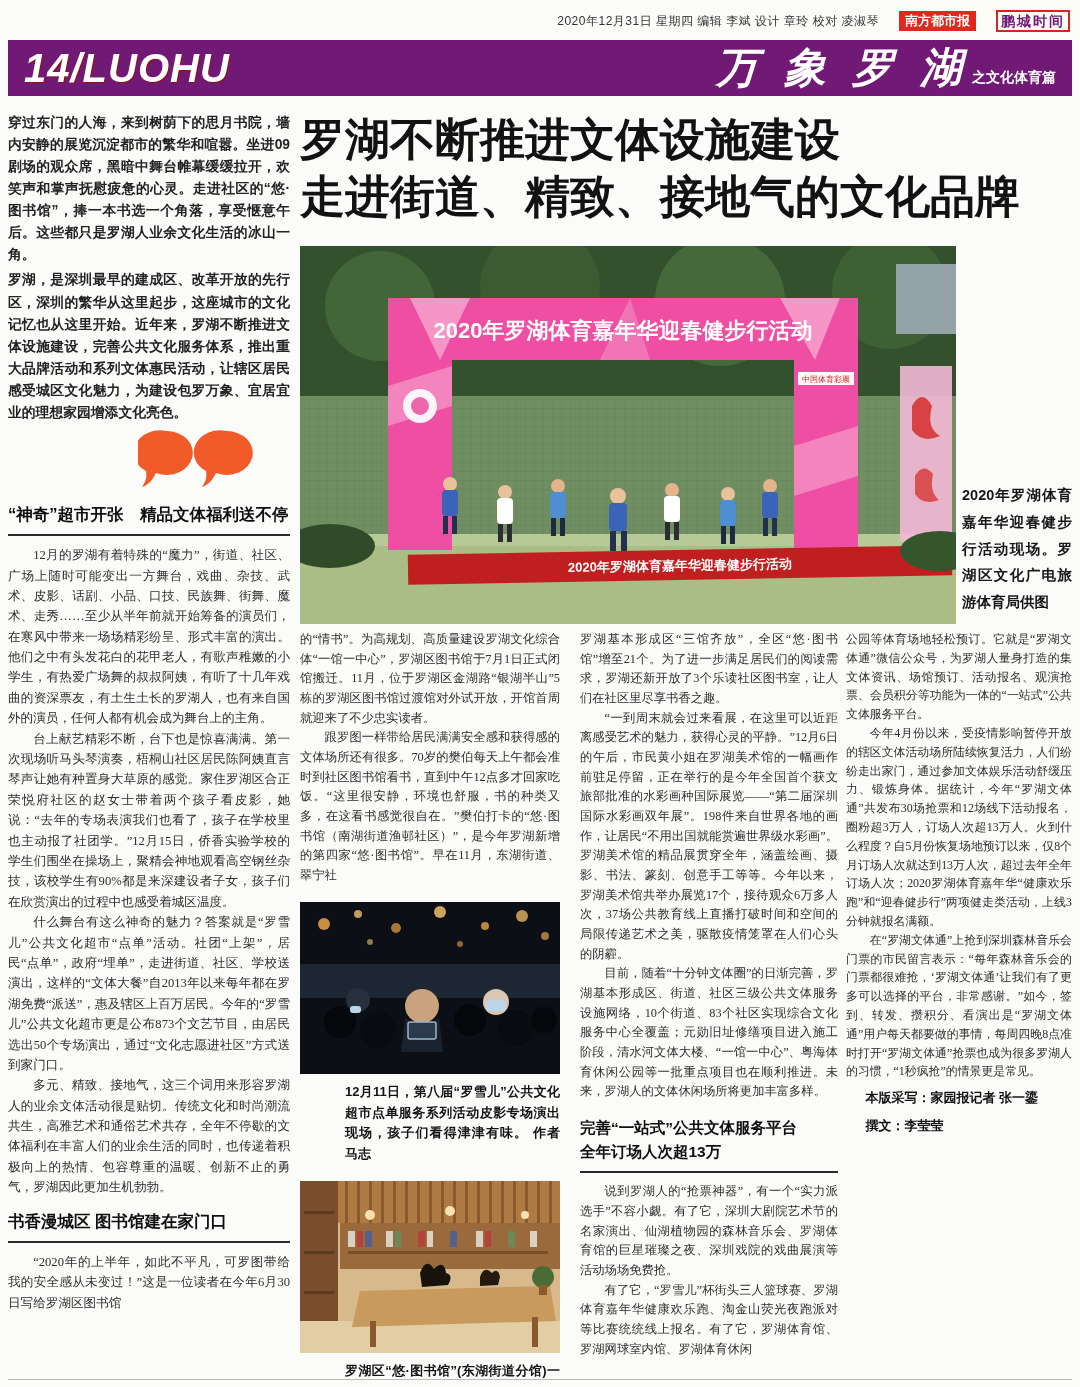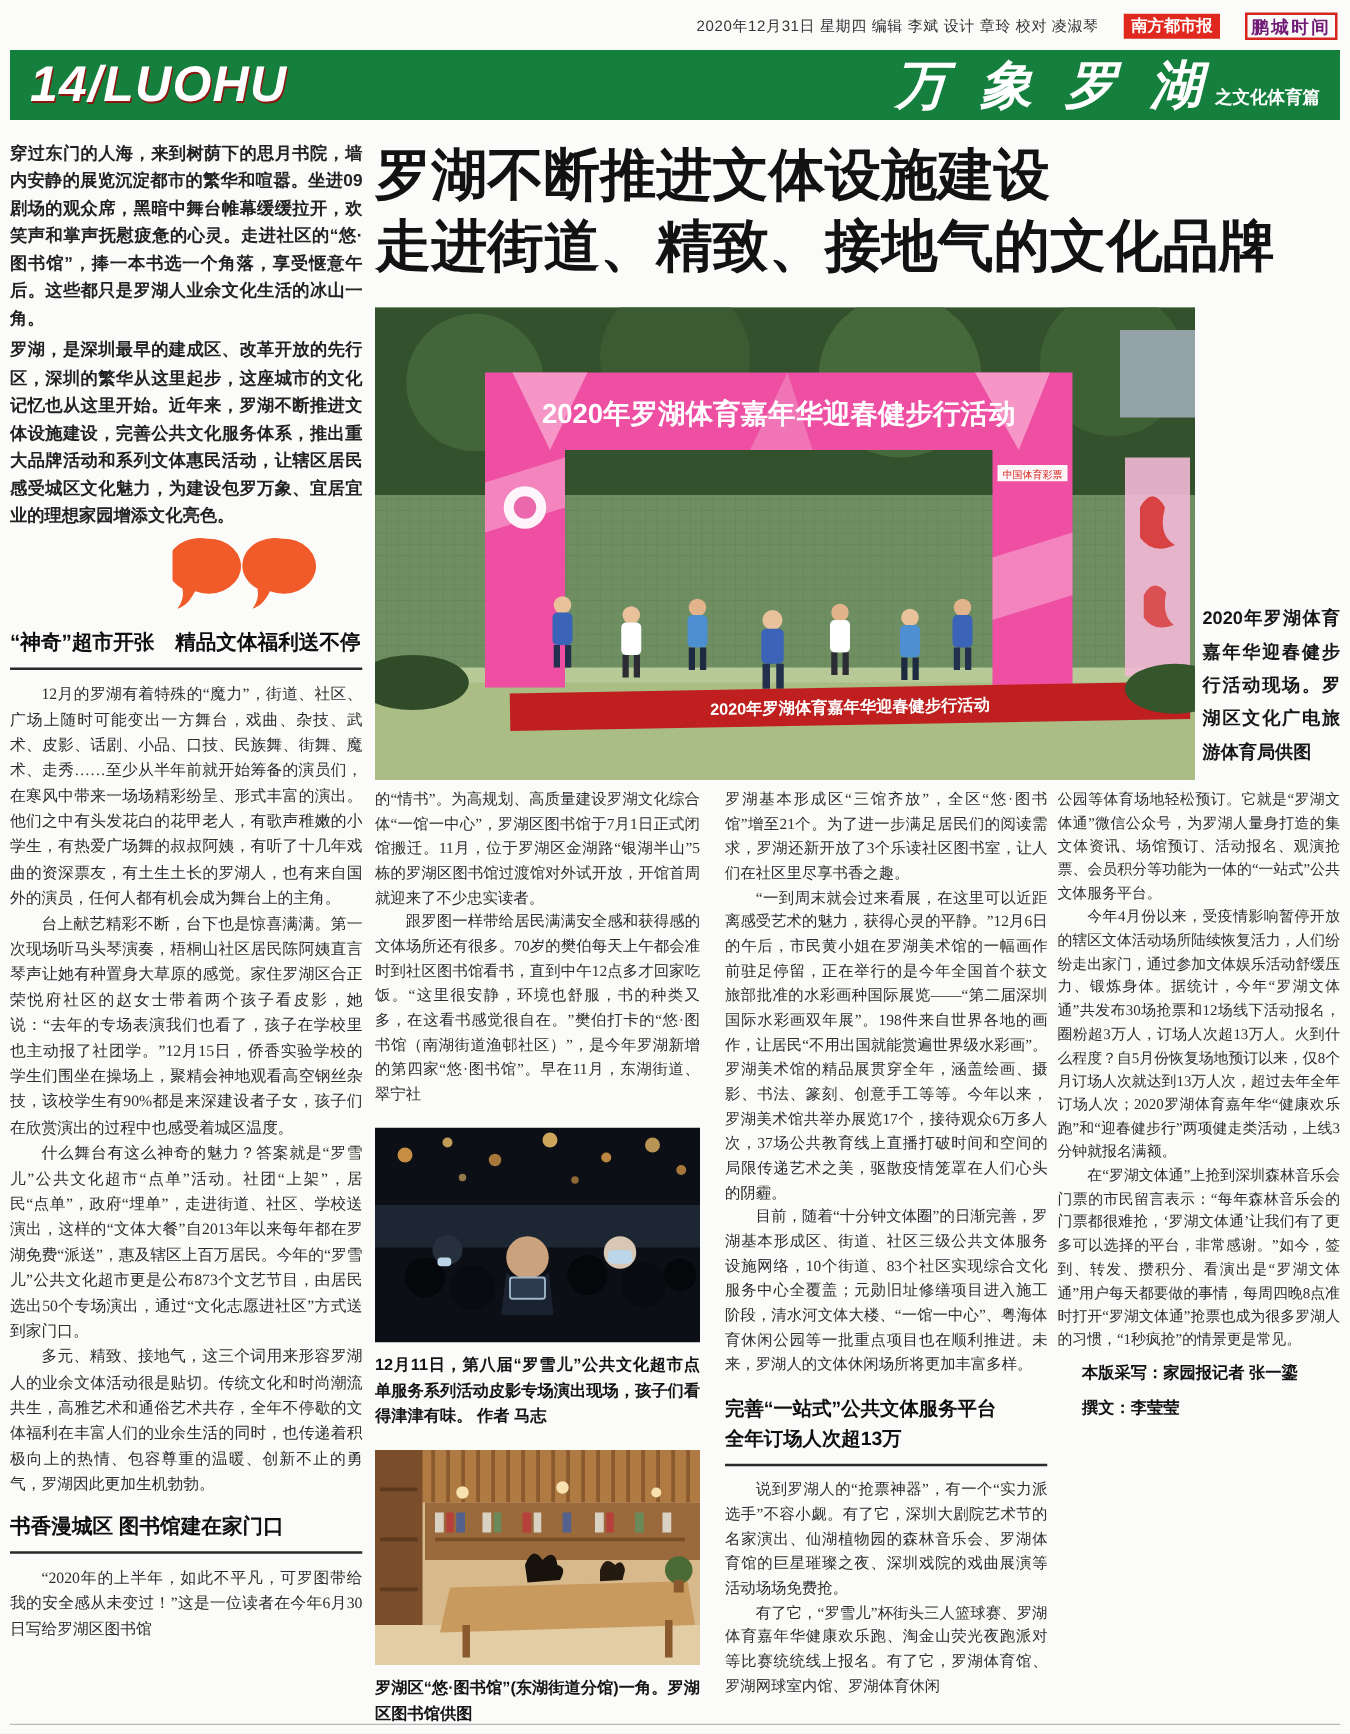--- a/index.html
+++ b/index.html
@@ -4,21 +4,21 @@
 <style>
   html,body{margin:0;padding:0;background:#e9e9e9;}
   .page{position:relative;width:1080px;height:1387px;margin:0 auto;background:#fbfbf9;
         font-family:"Liberation Sans","DejaVu Sans",sans-serif;overflow:hidden;color:#222;}
   
   .topbar{position:absolute;top:10px;right:10px;display:flex;align-items:center;gap:20px;}
   .dateline{font-size:12px;color:#333;letter-spacing:.5px;}
   .logo-nandu{background:#e0281e;color:#fff;font-weight:bold;font-size:13px;padding:2px 6px;line-height:1.2;}
   .logo-pengcheng{color:#701a75;font-weight:900;font-size:14px;letter-spacing:2px;border:2px solid #d6251f;padding:0 3px;line-height:1.3;}
   
-  .masthead{position:absolute;left:8px;right:8px;top:40px;height:56px;background:#15803d;color:#fff;
+  .masthead{position:absolute;left:8px;right:8px;top:40px;height:56px;background:#701a75;color:#fff;
             display:flex;align-items:center;justify-content:space-between;padding:0 16px;box-sizing:border-box;}
   .page-no{font-size:40px;font-weight:900;font-style:italic;letter-spacing:1px;text-shadow:1px 1px 0 #8e1410;}
   .masthead-right{display:flex;align-items:baseline;}
   .masthead-title{font-family:"Liberation Serif","DejaVu Serif",serif;font-style:italic;font-weight:bold;
                   font-size:42px;letter-spacing:26px;margin-right:-16px;}
   .masthead-sub{font-size:14px;font-weight:bold;margin-left:0px;}
   
   .left-col{position:absolute;left:8px;top:112px;width:282px;height:1262px;overflow:hidden;}
   .intro p{font-size:13.8px;line-height:1.6;font-weight:bold;color:#222;margin:0 0 3px;text-align:justify;}
   .quote-row{text-align:right;padding:2px 34px 0 0;height:62px;}
@@ -36,21 +36,21 @@
   .col-a{left:0;width:260px;height:752px;}
   .col-b{left:280px;width:258px;height:752px;}
   .col-c{left:546px;width:226px;height:758px;}
   .col-a .serif-p,.col-b .serif-p,.col-c .serif-p{font-family:"Liberation Serif","DejaVu Serif",serif;
       text-align:justify;color:#2d2d2d;margin:0;}
   .col-a .serif-p,.col-b .serif-p{font-size:12.3px;line-height:1.6;}
   .col-c .serif-p{font-size:11.9px;line-height:1.58;}
   .indent{text-indent:2em;}
   .figure{margin-top:16px;line-height:0;}
   .figcap{font-weight:bold;font-size:13px;line-height:1.6;color:#141414;margin-top:8px;text-align:justify;
-          font-family:"Liberation Sans","DejaVu Sans",sans-serif;}
+          font-family:"Liberation Sans","DejaVu Sans",sans-serif;margin-left:45px;}
   .sub-h{font-size:15.5px;font-weight:bold;color:#0f0f0f;border-bottom:2px solid #2a2a2a;
          padding:14px 0 7px;margin-bottom:9px;line-height:1.55;}
   .byline{font-weight:bold;font-size:13px;line-height:1.7;color:#111;margin-top:6px;text-indent:1.5em;
           font-family:"Liberation Sans","DejaVu Sans",sans-serif;}
   .bottom-rule{position:absolute;left:8px;right:8px;bottom:7px;border-top:1px solid #b9b9b9;}
 </style>
 </head>
 <body>
 
 <div class="page">

